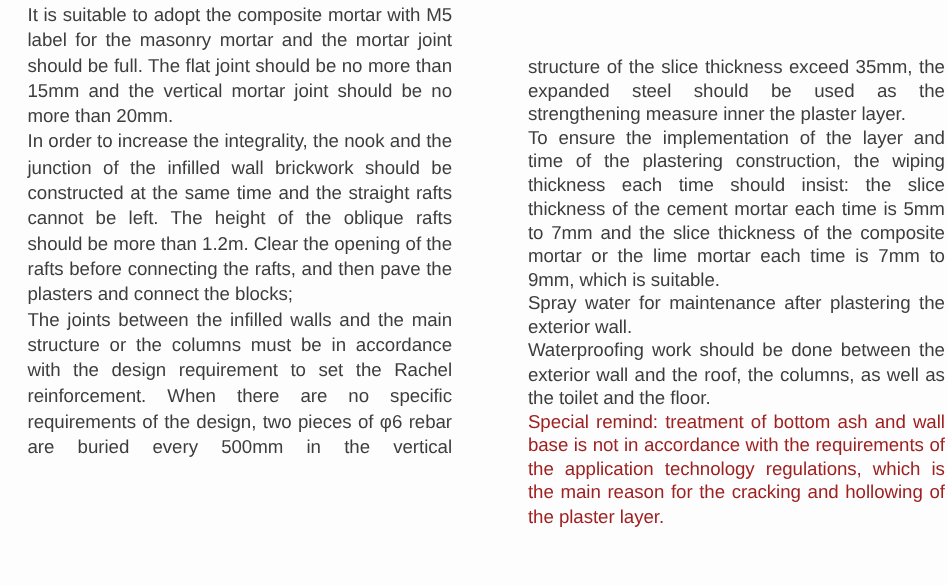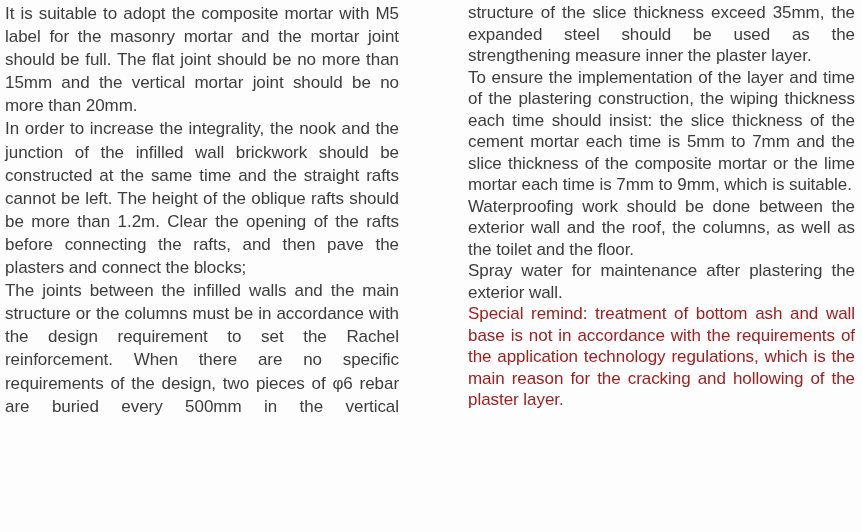--- a/index.html
+++ b/index.html
@@ -23,25 +23,27 @@
   }
   .col {
     text-align: justify;
     letter-spacing: -0.05px;
   }
   .col-left {
     width: 394px;
     margin-right: 69px;
     font-size: 17px;
     line-height: 23.1px;
+    margin-left: 20px;
   }
   .col-right {
     width: 387px;
     font-size: 17px;
     line-height: 21.5px;
+    margin-top: 48px;
   }
   .col p {
     margin: 0;
     padding: 0;
   }
   .accent {
     color: var(--accent, #9e2020);
   }
   
   .continued {
@@ -55,18 +57,18 @@
 
   <div class="col col-left">
     <p>It is suitable to adopt the composite mortar with M5 label for the masonry mortar and the mortar joint should be full. The flat joint should be no more than 15mm and the vertical mortar joint should be no more than 20mm.</p>
     <p>In order to increase the integrality, the nook and the junction of the infilled wall brickwork should be constructed at the same time and the straight rafts cannot be left. The height of the oblique rafts should be more than 1.2m. Clear the opening of the rafts before connecting the rafts, and then pave the plasters and connect the blocks;</p>
     <p class="continued">The joints between the infilled walls and the main structure or the columns must be in accordance with the design requirement to set the Rachel reinforcement. When there are no specific requirements of the design, two pieces of φ6 rebar are buried every 500mm in the vertical</p>
   </div>
 
   <div class="col col-right">
     <p>structure of the slice thickness exceed 35mm, the expanded steel should be used as the strengthening measure inner the plaster layer.</p>
     <p>To ensure the implementation of the layer and time of the plastering construction, the wiping thickness each time should insist: the slice thickness of the cement mortar each time is 5mm to 7mm and the slice thickness of the composite mortar or the lime mortar each time is 7mm to 9mm, which is suitable.</p>
+    <p>Spray water for maintenance after plastering the exterior wall.</p>
     <p>Waterproofing work should be done between the exterior wall and the roof, the columns, as well as the toilet and the floor.</p>
-    <p>Spray water for maintenance after plastering the exterior wall.</p>
     <p class="accent">Special remind: treatment of bottom ash and wall base is not in accordance with the requirements of the application technology regulations, which is the main reason for the cracking and hollowing of the plaster layer.</p>
   </div>
 
 </div>
 
 </body></html>

